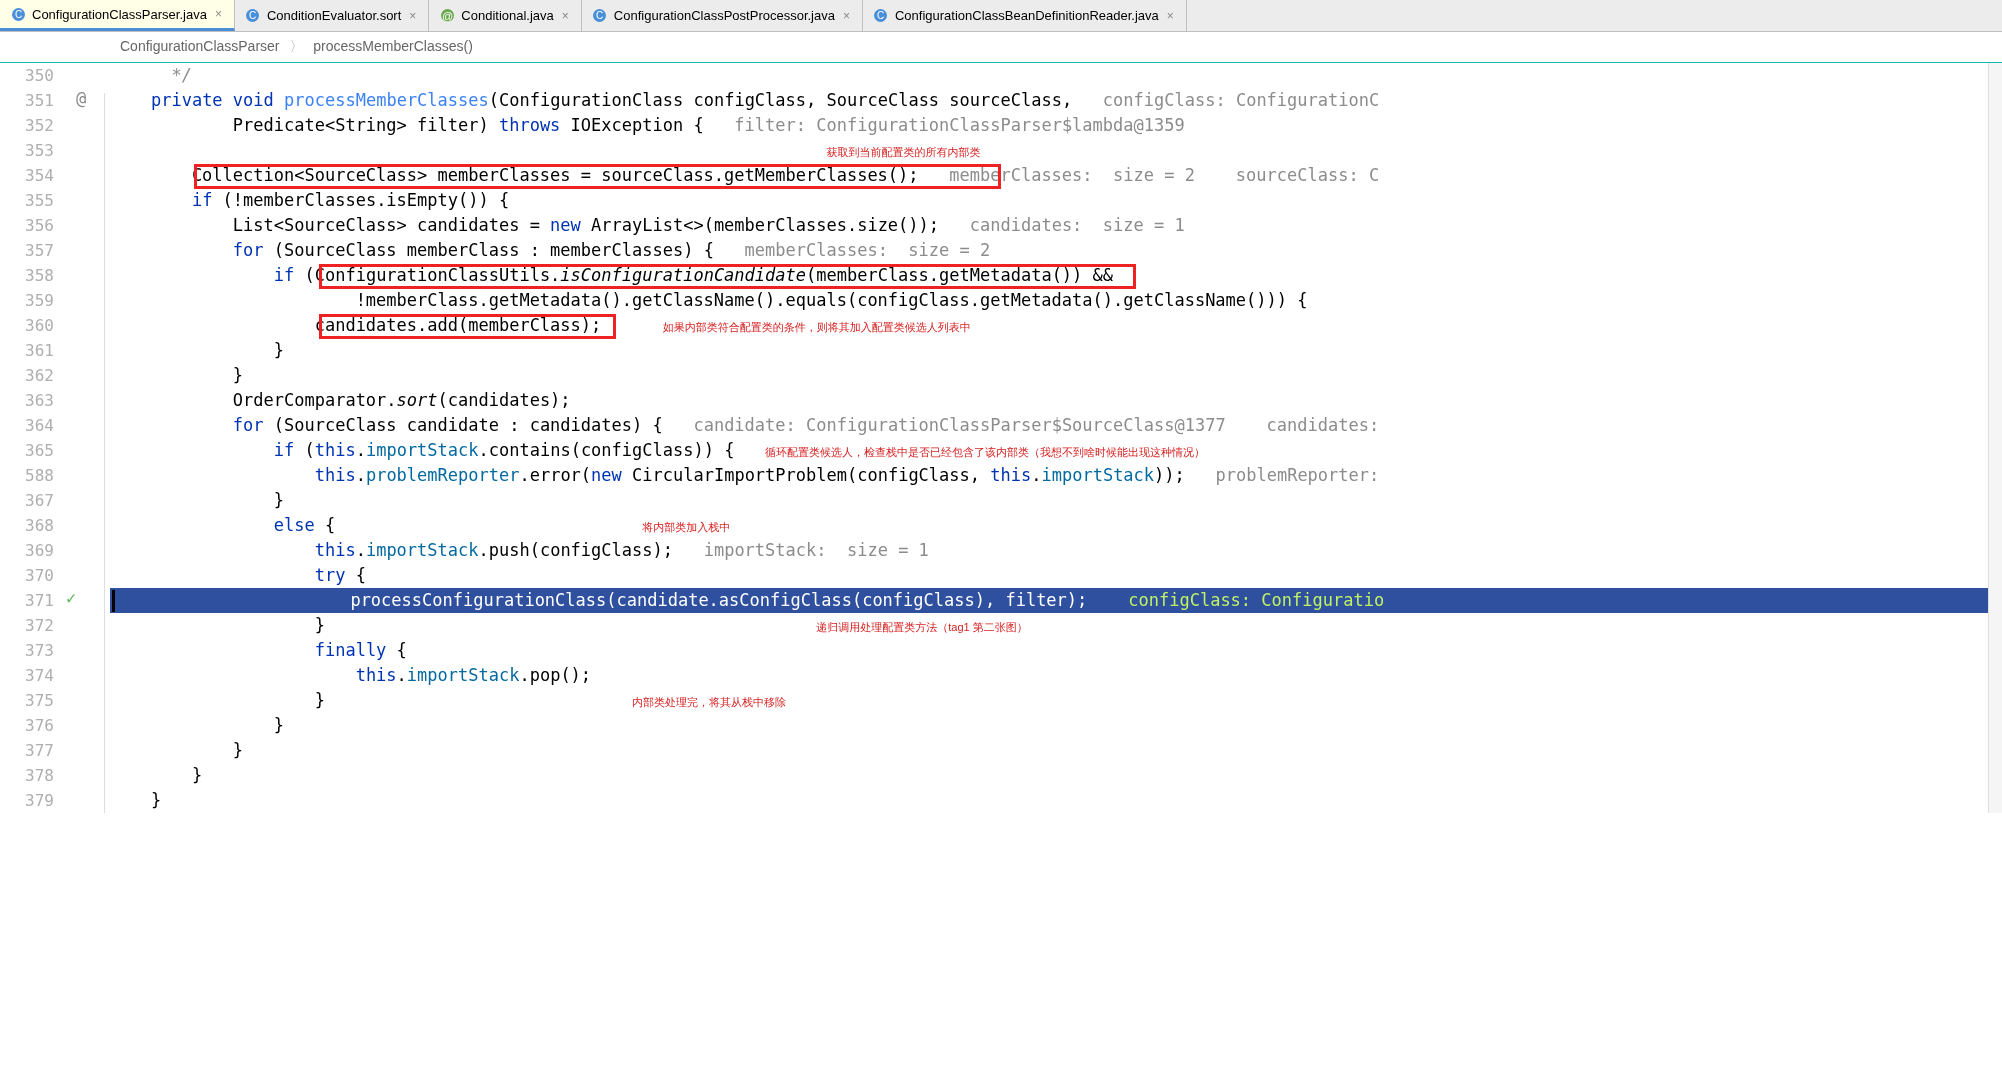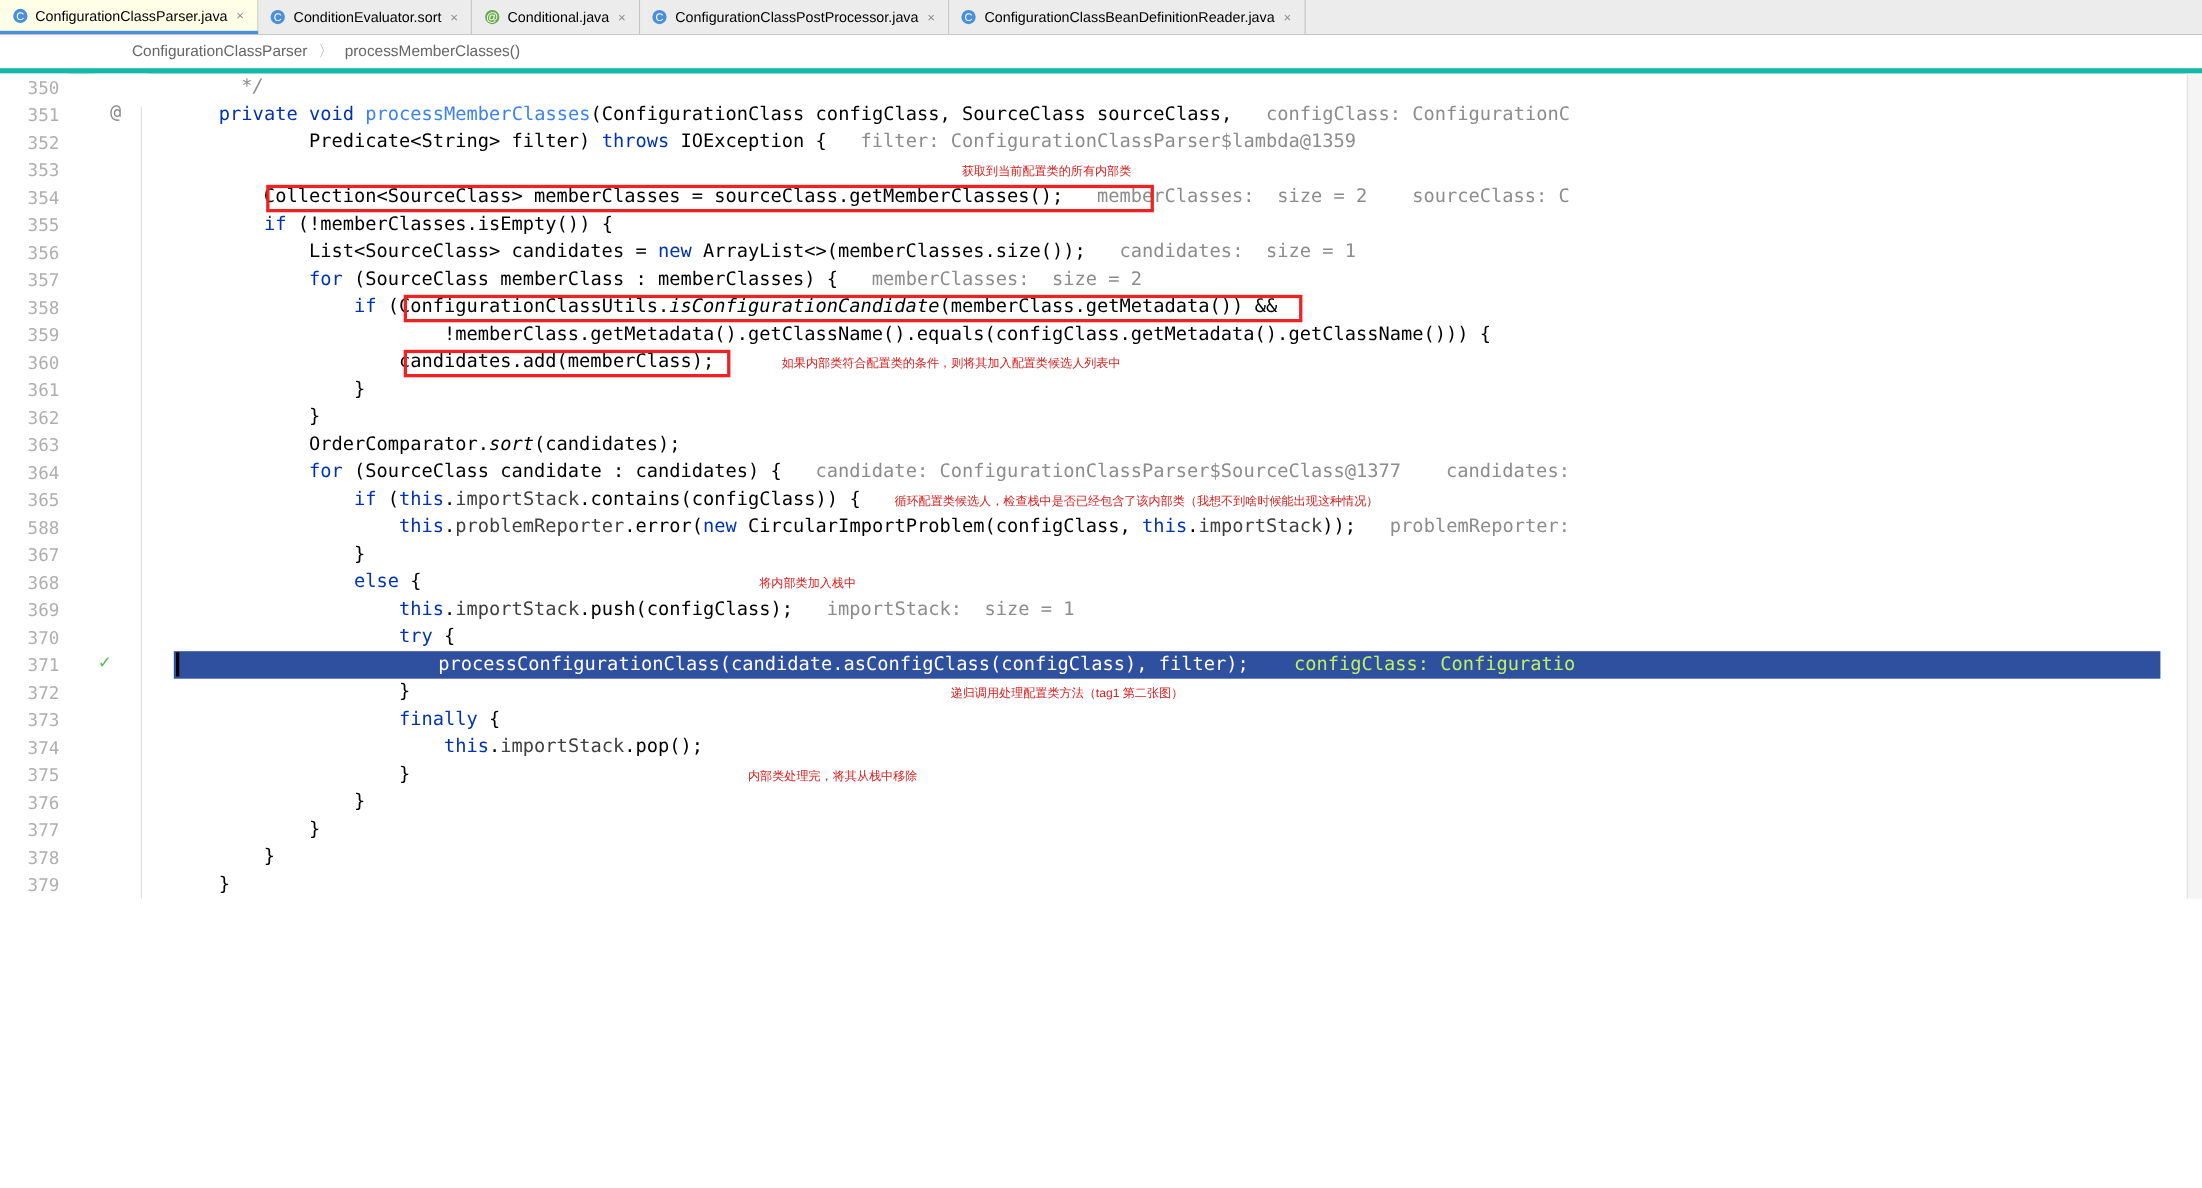--- a/index.html
+++ b/index.html
@@ -49,28 +49,27 @@
 }
 .java-blue { color: #4a90d9; }
 .java-green { color: #6aa84f; }
 
 .breadcrumb {
   padding: 6px 120px;
   font-family: -apple-system, "Helvetica Neue", Arial, sans-serif;
   font-size: 14px;
   color: #666;
   background: #fff;
-  border-bottom: 5px solid #14b8a6;
+  border-bottom: 1px solid #14b8a6;
 }
 .breadcrumb .sep { margin: 0 6px; color: #aaa; }
 
 .editor {
   display: flex;
   background: #fff;
-  gap: 24px;
 }
 .gutter {
   flex: 0 0 62px;
   text-align: right;
   color: #afafaf;
   font-size: 16px;
   padding-right: 8px;
   user-select: none;
   background: #fff;
 }
@@ -103,21 +102,21 @@
   white-space: pre;
   line-height: 25px;
 }
 .line { height: 25px; position: relative; }
 .line-num { height: 25px; line-height: 25px; }
 
 .kw { color: #0033b3; font-weight: normal; }
 .method-decl { color: #3b82f6; }
 .comment { color: #8c8c8c; font-style: italic; }
 .hint { color: #8c8c8c; }
-.field { color: #404040; }
+.field { color: #0369a1; }
 .anno-red { color: #d62020; font-size: 11px; font-family: "PingFang SC", sans-serif; font-style: normal;}
 .italic { font-style: italic; }
 
 .redbox {
   position: absolute;
   border: 3px solid #e22;
   pointer-events: none;
 }
 .highlight-line {
   background: #2f4f9f;

